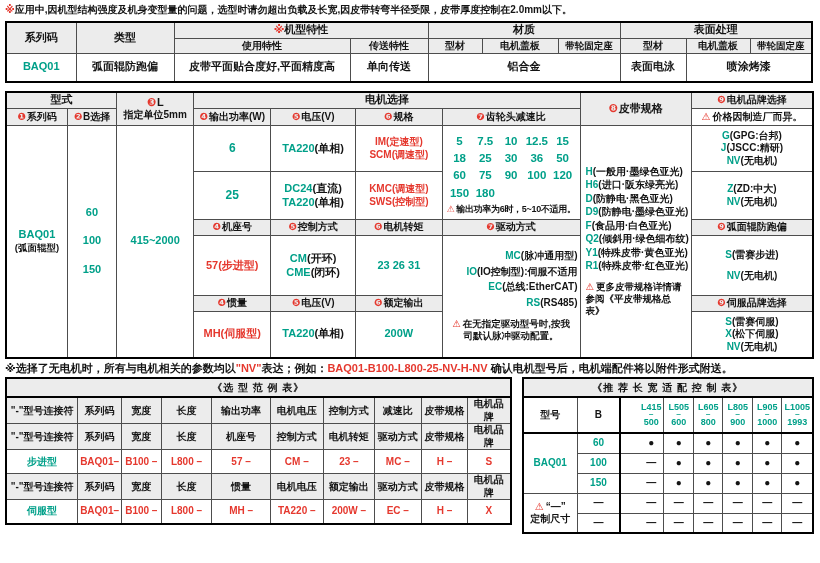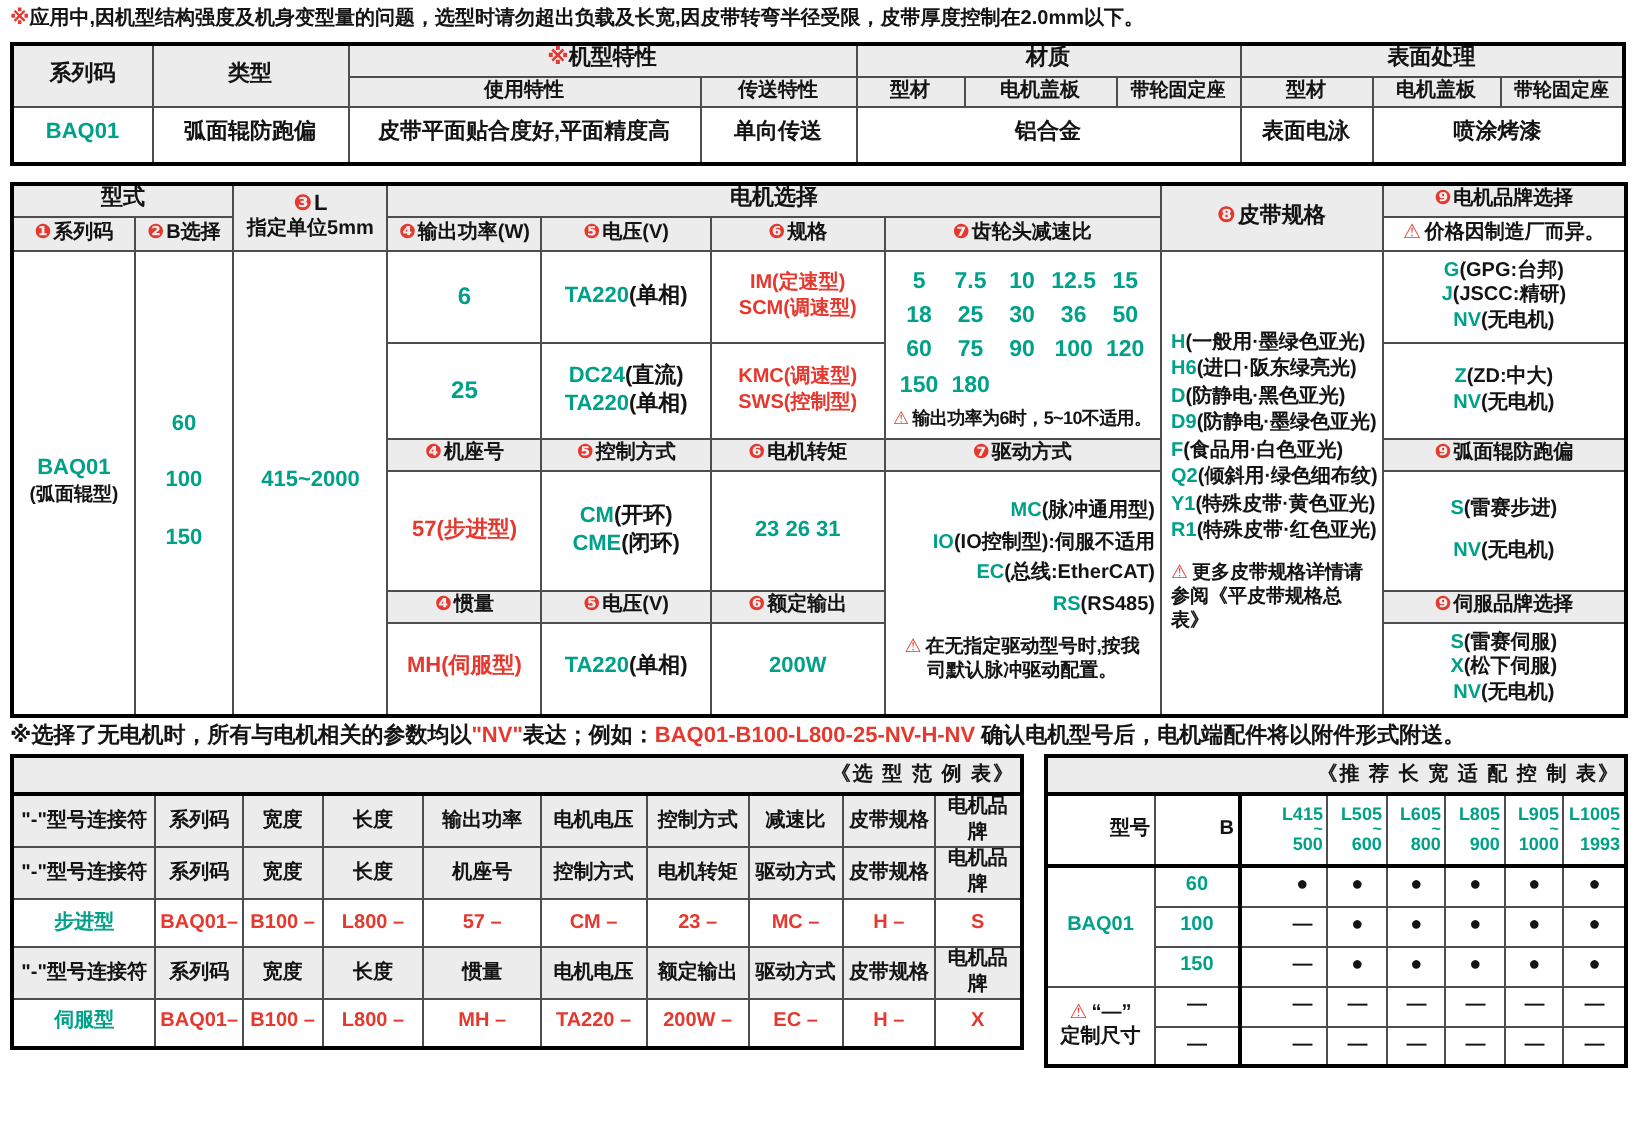--- a/index.html
+++ b/index.html
@@ -25,21 +25,21 @@
 .beltlist{display:flex;flex-direction:column;align-items:flex-start;gap:1px;padding-left:3px;}
 .beltlist div{white-space:nowrap;}
 .mid-notes{margin:3px 0 2px 0;}
 .bottom{display:flex;gap:10px;margin-top:2px;align-items:flex-start;}
 .title-row{background:#ececec;font-size:12px;letter-spacing:1px;}
 .ex td{font-size:10px;}
 .fit td{font-size:10px;}
 .la,.lb{display:block;font-size:9px;line-height:1.1;}
 .lsep{display:block;font-size:8px;line-height:0.7;}
 .bl{border-left:2px solid #000 !important;padding-left:20px;}
-.hline td{border-bottom:2px solid #000;text-align:right;}
+.hline td{border-bottom:2px solid #000;}
 .dot{font-size:11px;}
 .mdash{font-size:11px;}
 </style>
 </head>
 <body>
 
 <div class="page">
 
   <div class="note note1"><span class="r">※</span><span>应用中,因机型结构强度及机身变型量的问题，选型时请勿超出负载及长宽,因皮带转弯半径受限，皮带厚度控制在2.0mm以下。</span></div>
 

